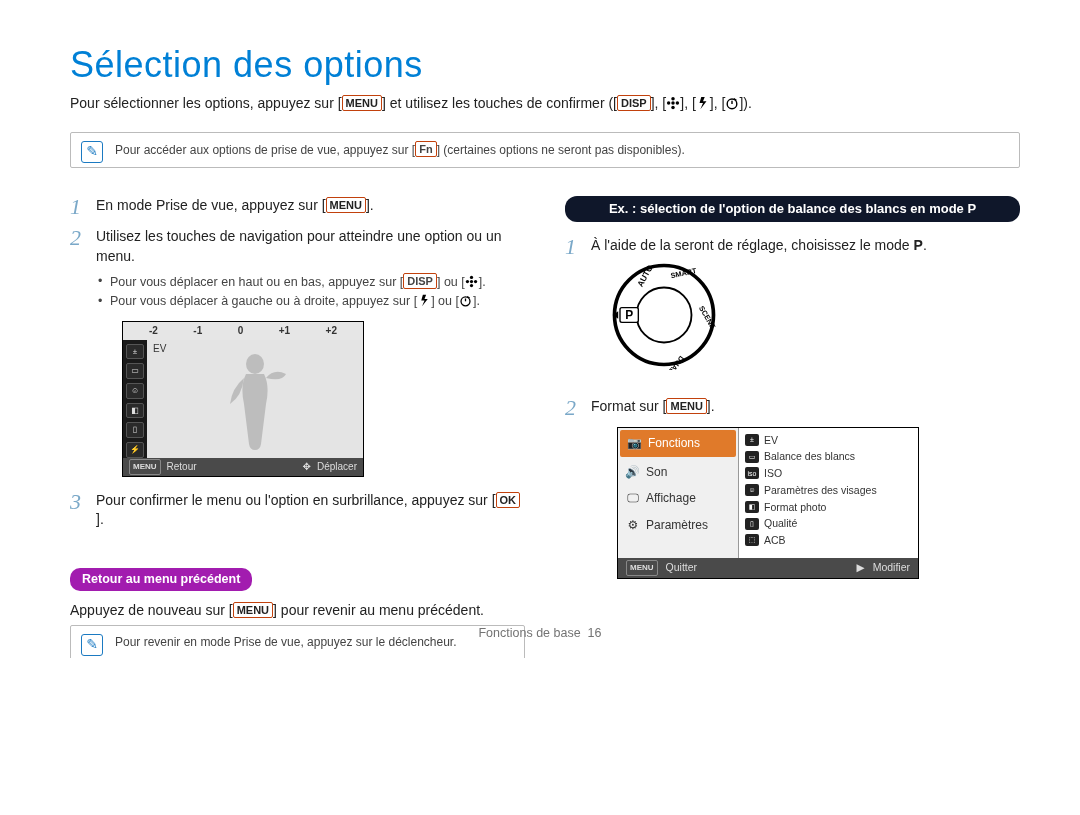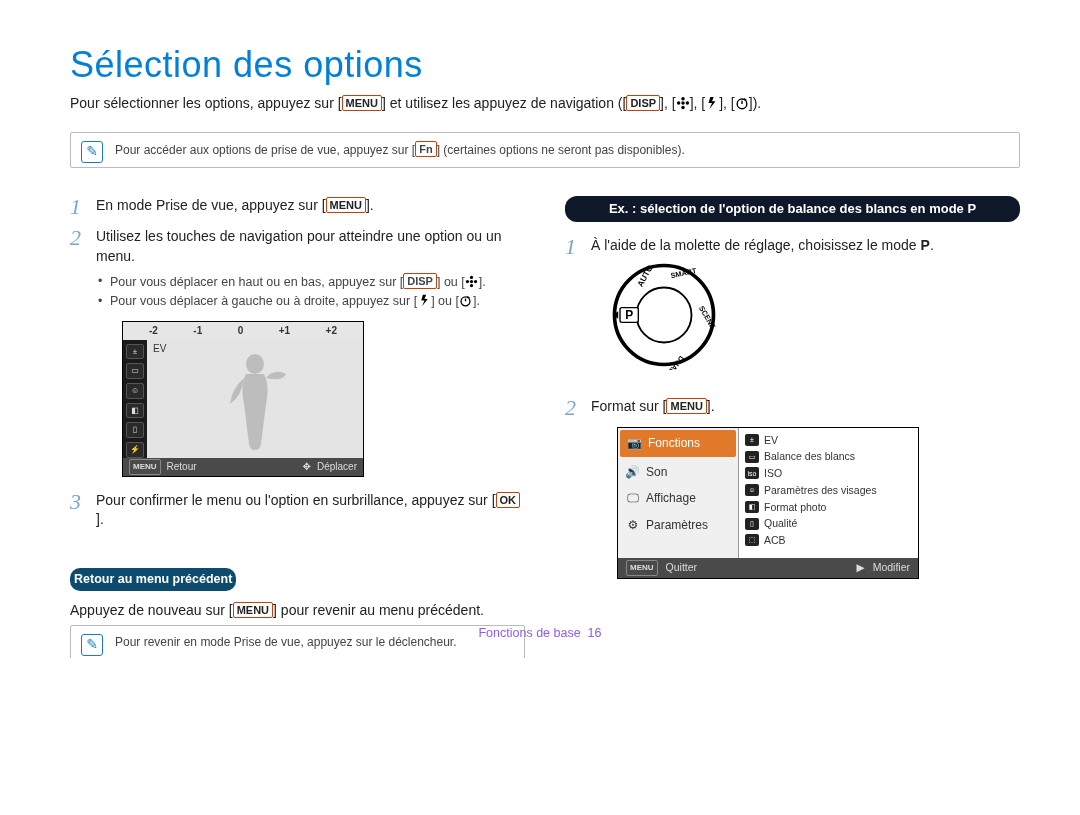--- a/index.html
+++ b/index.html
@@ -22,45 +22,45 @@
   .lcd-top{background:#e6e6e6;height:18px;display:flex;align-items:center;padding:0 26px;font-size:10px;color:#333;justify-content:space-between;}
   .lcd-top span{font-weight:bold;}
   .lcd-body{display:flex;height:118px;}
   .lcd-side{width:24px;background:#1a1a1a;display:flex;flex-direction:column;gap:4px;align-items:center;padding-top:4px;}
   .lcd-side .sideicon{width:16px;height:14px;background:#2a2a2a;border:1px solid #555;border-radius:2px;display:flex;align-items:center;justify-content:center;color:#ddd;font-size:8px;}
   .lcd-main{flex:1;background:#e4e4e4;position:relative;}
   .lcd-ev{position:absolute;left:6px;top:2px;font-size:10px;color:#333;}
   .silhouette{position:absolute;left:50%;top:10px;transform:translateX(-50%);}
   .lcd-foot{height:18px;background:#4a4a4a;color:#ddd;font-size:10px;display:flex;align-items:center;padding:0 6px;gap:6px;}
   .lcd-foot .spacer{flex:1;}
-  .pill{display:inline-block;background:#0c4a6e;color:#fff;border-radius:10px;padding:3px 4px;font-size:12.5px;font-weight:bold;margin-bottom:6px;}
+  .pill{display:inline-block;background:#a21caf;color:#fff;border-radius:10px;padding:3px 12px;font-size:12.5px;font-weight:bold;margin-bottom:6px;}
   .pill-wide{display:block;background:#0f172a;color:#fff;border-radius:12px;padding:4px 14px;font-size:13px;font-weight:bold;text-align:center;margin-bottom:14px;}
   .dial{width:110px;height:110px;margin:4px 0 10px 18px;}
   .menu-screen{width:300px;border:1px solid #000;margin:10px 0 0 26px;background:#fff;}
   .menu-body{display:flex;height:130px;}
   .menu-left{width:120px;background:#f0f0f0;border-right:1px solid #999;display:flex;flex-direction:column;}
   .menu-left .mitem{display:flex;align-items:center;gap:6px;padding:5px 8px;font-size:12px;color:#333;}
   .menu-left .mitem.sel{background:#e07a2a;color:#fff;border-radius:2px;margin:2px;}
   .menu-left .micon{width:14px;display:inline-flex;justify-content:center;}
   .menu-right{flex:1;background:#fff;display:flex;flex-direction:column;padding:4px 6px;}
   .menu-right .ritem{display:flex;align-items:center;gap:5px;font-size:10.5px;color:#333;padding:1px 0;}
   .menu-right .ricon{width:14px;height:12px;background:#222;border-radius:2px;display:inline-flex;align-items:center;justify-content:center;color:#fff;font-size:7px;}
   .menu-foot{height:20px;background:#4a4a4a;color:#ddd;font-size:10.5px;display:flex;align-items:center;padding:0 8px;gap:8px;}
   .menu-foot .spacer{flex:1;}
-  .footer{position:absolute;bottom:16px;left:0;right:0;text-align:center;font-size:12.5px;color:#8b5cf6;}
+  .footer{position:absolute;bottom:16px;left:0;right:0;text-align:center;font-size:12.5px;color:#737373;}
 </style>
 </head>
 <body>
 
 <div class="page">
 
   <h1>Sélection des options</h1>
 
   <p class="intro">
-    <span>Pour sélectionner les options, appuyez sur [</span><span class="badge">MENU</span><span>] et utilisez les appuyez de navigation ([</span><span class="badge">DISP</span><span>], [</span><span class="icon">
+    <span>Pour sélectionner les options, appuyez sur [</span><span class="badge">MENU</span><span>] et utilisez les touches de confirmer ([</span><span class="badge">DISP</span><span>], [</span><span class="icon">
         <svg viewBox="0 0 16 16" width="14" height="14">
           <circle cx="8" cy="8" r="2" fill="#000"></circle>
           <circle cx="8" cy="3" r="2" fill="#000"></circle>
           <circle cx="8" cy="13" r="2" fill="#000"></circle>
           <circle cx="3" cy="8" r="2" fill="#000"></circle>
           <circle cx="13" cy="8" r="2" fill="#000"></circle>
         </svg>
       </span><span>], [</span><span class="icon">
         <svg viewBox="0 0 16 16" width="14" height="14">
           <polygon points="6,1 4,8 8,8 5,15 12,6 8,6 10,1" fill="#000"></polygon>
@@ -172,21 +172,21 @@
         <span>Pour revenir en mode Prise de vue, appuyez sur le déclencheur.</span>
       </div>
     </div>
 
     <div class="col">
       <span class="pill-wide">Ex. : sélection de l'option de balance des blancs en mode P</span>
 
       <ol class="steps">
         <li>
           <span class="num">1</span>
-          <span>À l'aide de la molette de réglage, choisissez le mode </span><b>P</b><span>.</span>
+          <span>À l'aide de la seront de réglage, choisissez le mode </span><b>P</b><span>.</span>
 
           <svg class="dial" viewBox="0 0 120 120">
             <circle cx="60" cy="60" r="54" fill="#fff" stroke="#000" stroke-width="4"></circle>
             <circle cx="60" cy="60" r="54" fill="none" stroke="#000" stroke-width="2" stroke-dasharray="2 3"></circle>
             <circle cx="60" cy="60" r="30" fill="#fff" stroke="#000" stroke-width="2"></circle>
             <g font-family="Arial" font-weight="bold">
               <rect x="12" y="52" width="20" height="16" fill="#fff" stroke="#000" stroke-width="1.5" rx="2"></rect>
               <text x="22" y="64" text-anchor="middle" font-size="13">P</text>
               <text x="36" y="30" font-size="9" transform="rotate(-62 36 30)">AUTO</text>
               <text x="68" y="20" font-size="8" transform="rotate(-12 68 20)">SMART</text>

